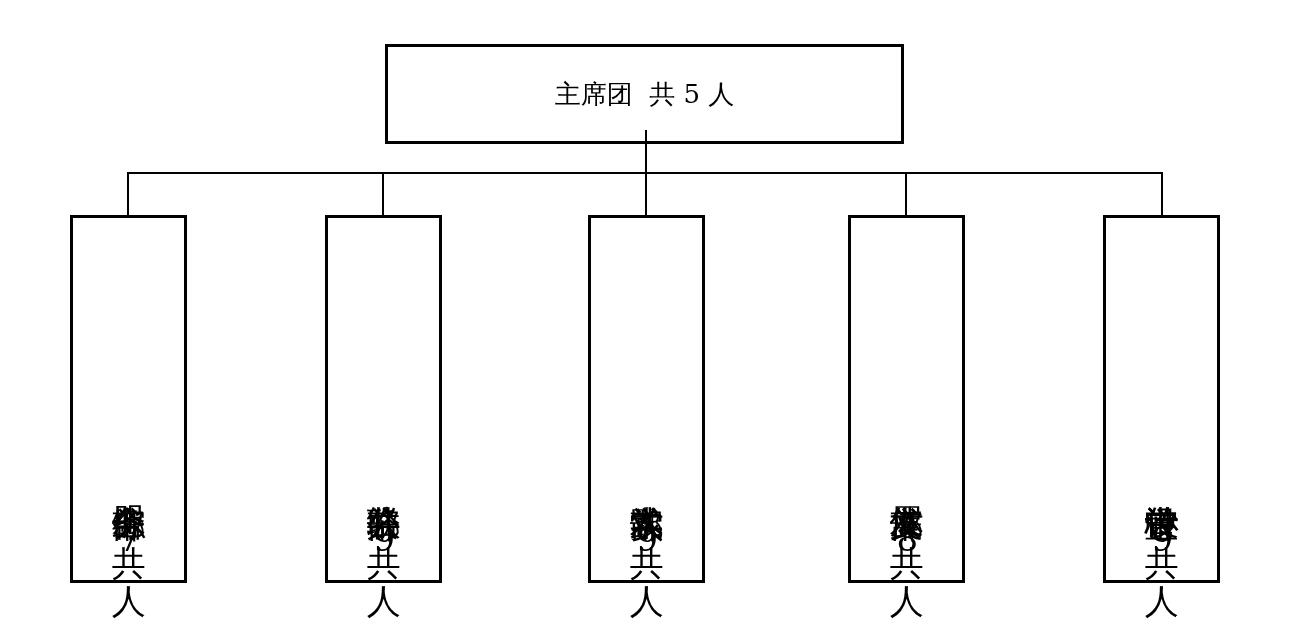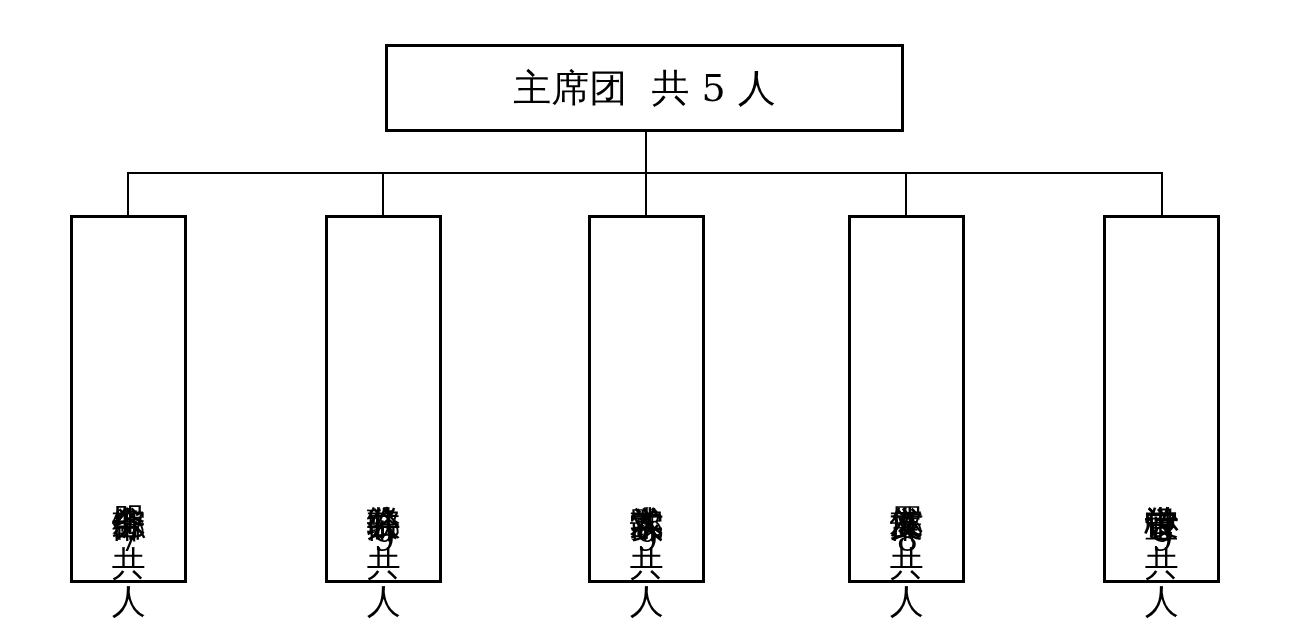--- a/index.html
+++ b/index.html
@@ -22,22 +22,22 @@
     border: 3px solid #000000;
     background: #ffffff;
     display: flex;
     align-items: center;
     justify-content: center;
   }
   .root-box {
     left: 385px;
     top: 44px;
     width: 519px;
-    height: 88px;
-    font-size: 38px;
+    height: 100px;
+    font-size: 26px;
     white-space: pre;
   }
   .dept-box {
     top: 215px;
     width: 117px;
     height: 368px;
   }
   .dept-box-1 { left: 70px; }
   .dept-box-2 { left: 325px; }
   .dept-box-3 { left: 588px; }

